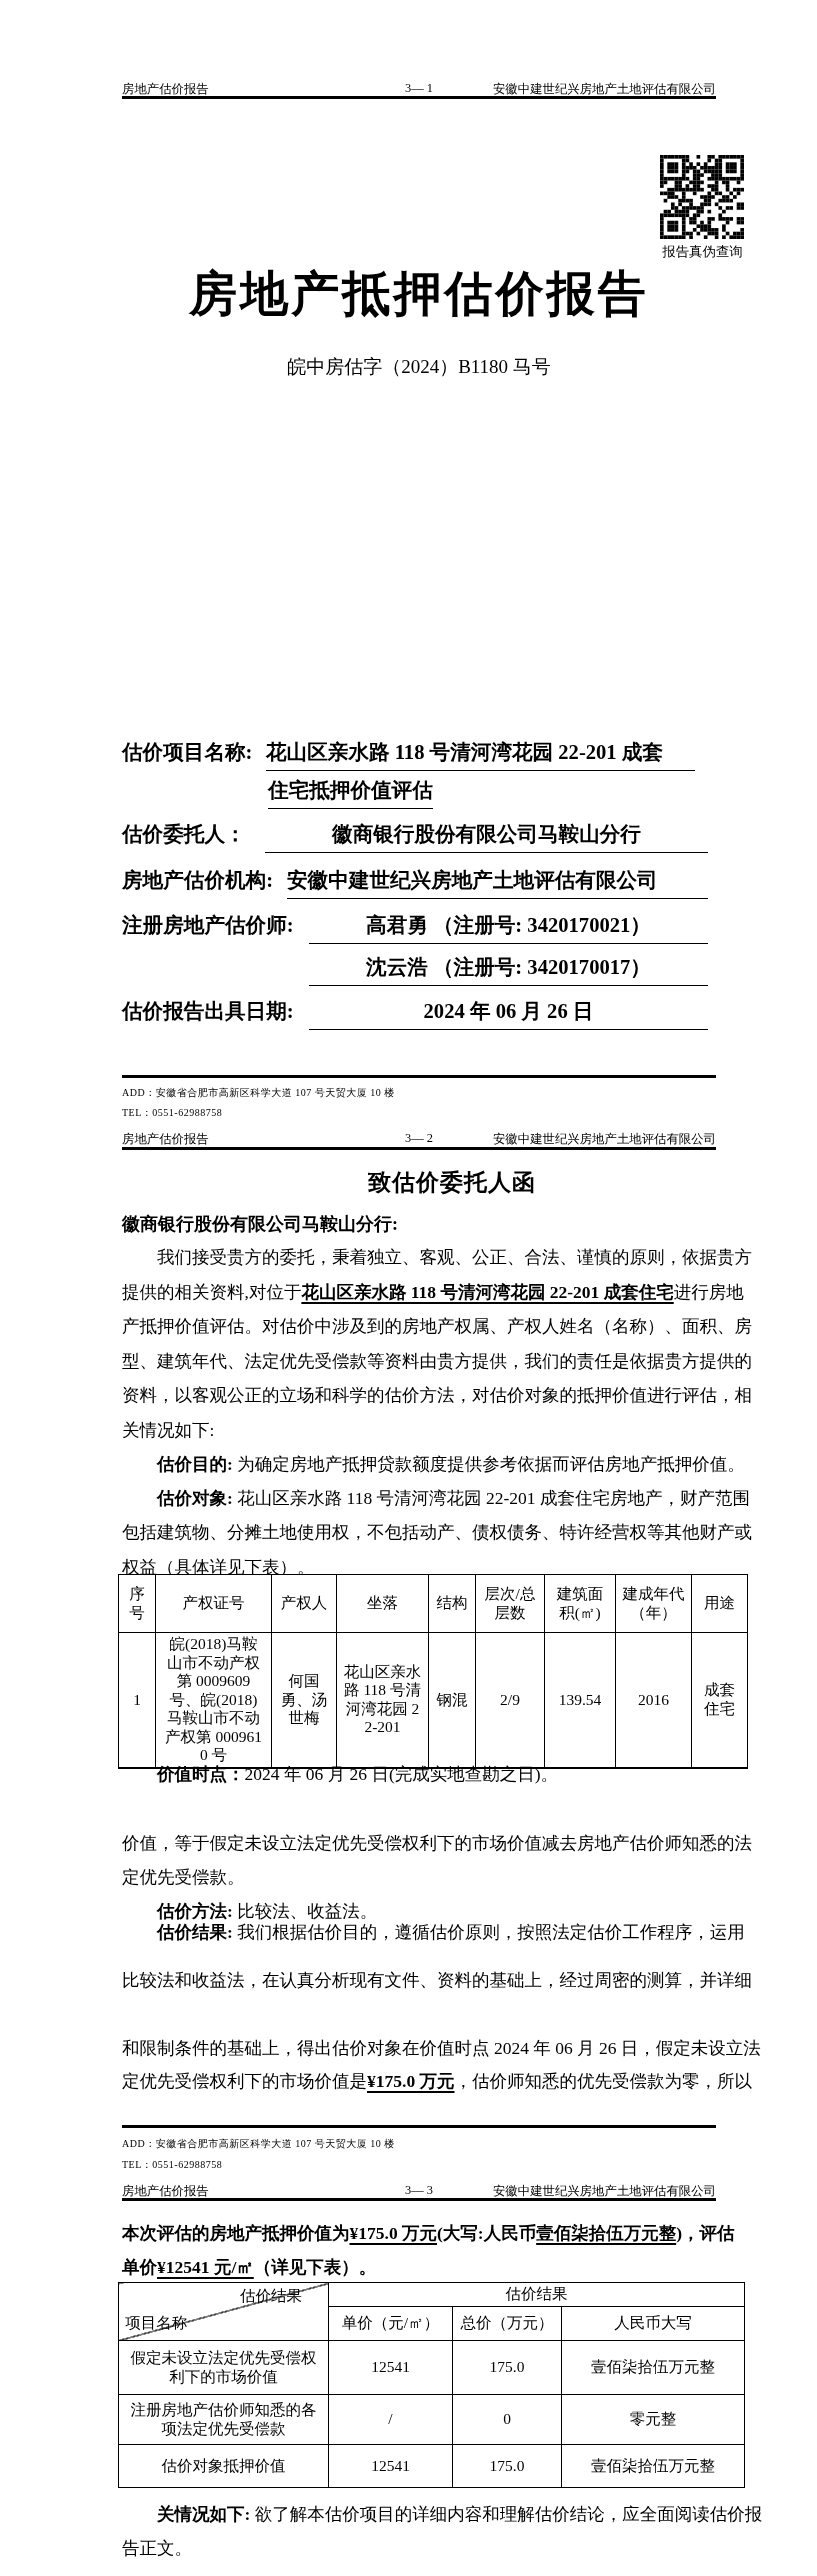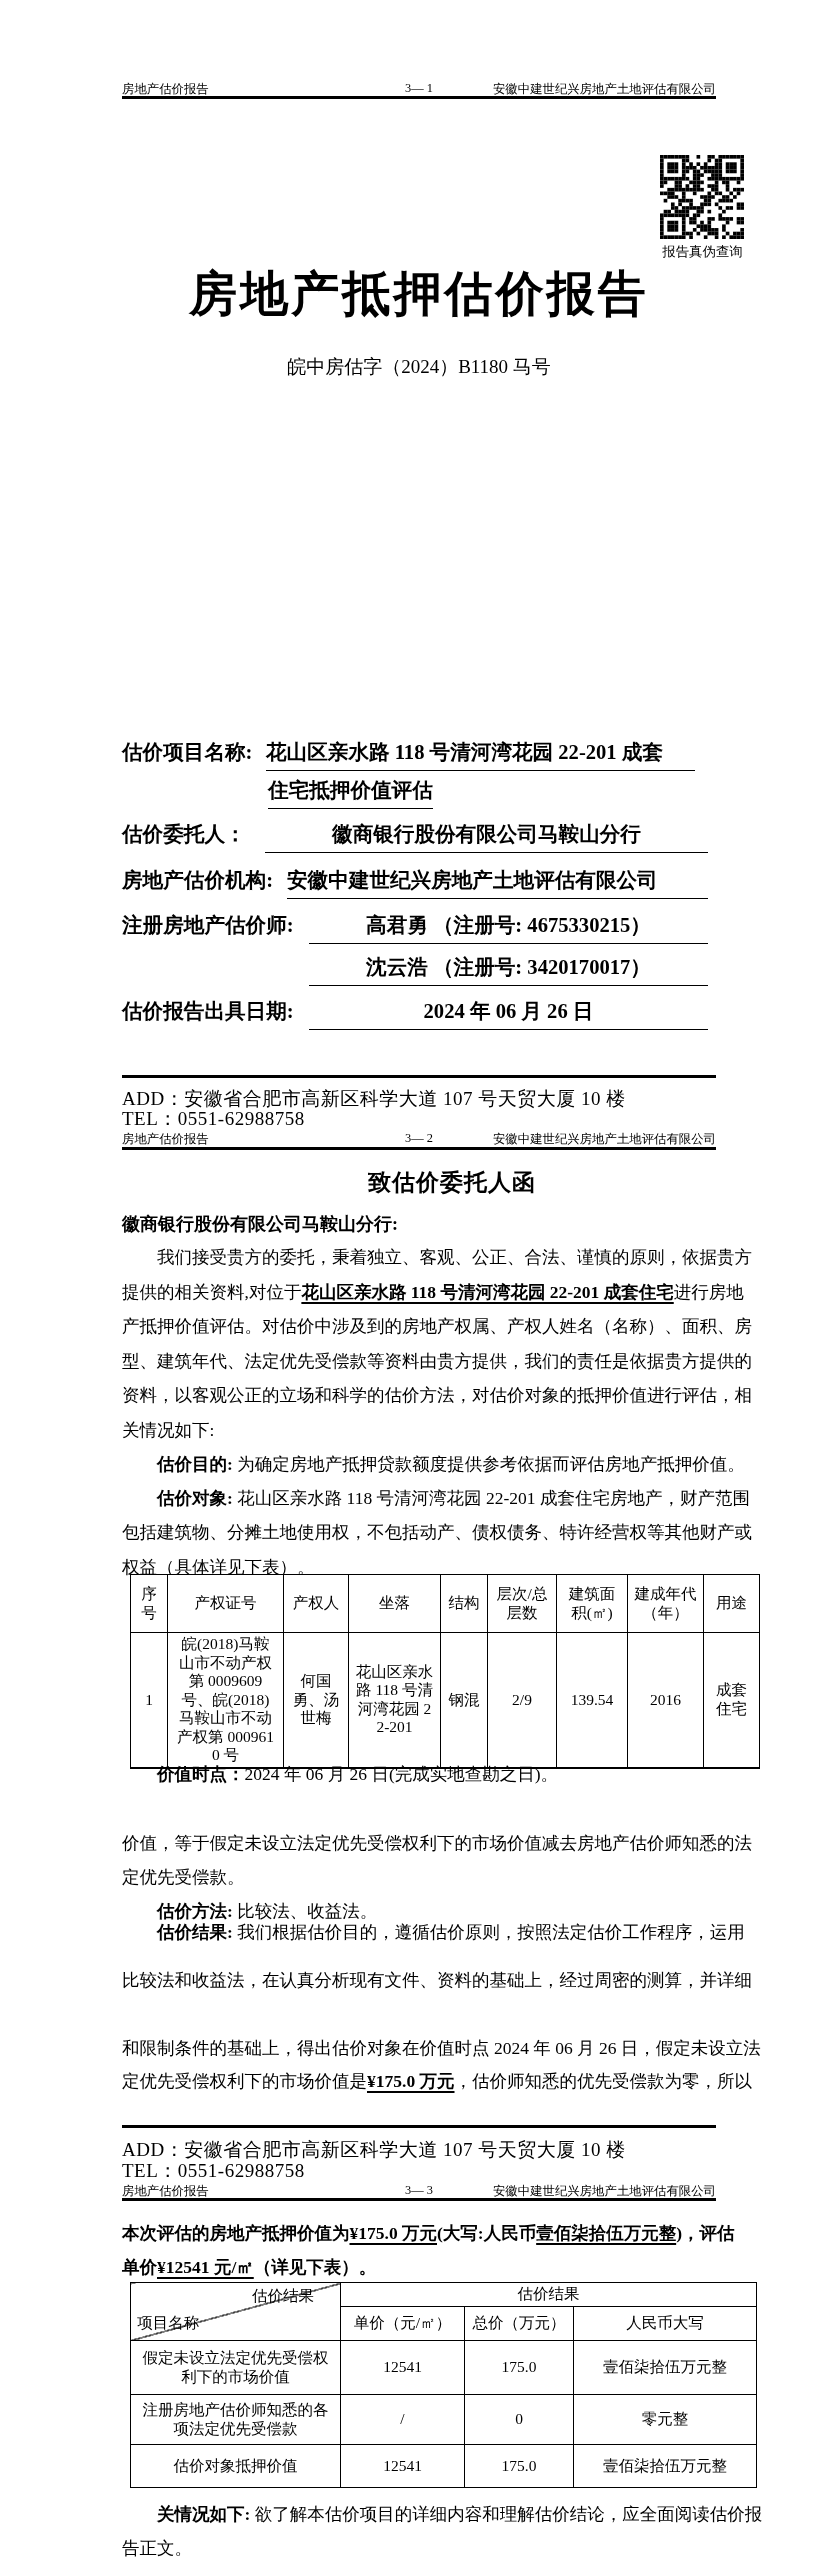--- a/index.html
+++ b/index.html
@@ -6,36 +6,36 @@
   .page{
     position:relative;width:818px;height:3300px;background:#ffffff;
     font-family:"Liberation Serif","DejaVu Serif",serif;color:#000;overflow:hidden;
   }
   .rule{position:absolute;left:122px;width:594px;background:#000;}
   
   .runhdr{position:absolute;left:122px;width:594px;display:grid;grid-template-columns:1fr auto 1fr;font-size:12.4px;}
   .runhdr .l{text-align:left;}
   .runhdr .c{text-align:center;}
   .runhdr .r{text-align:right;}
-  .ftrline{position:absolute;left:122px;font-size:19px;letter-spacing:0.5px;}
+  .ftrline{position:absolute;left:122px;font-size:10px;letter-spacing:0.5px;}
   
   .cover-title{position:absolute;left:122px;width:594px;text-align:center;font-size:48px;font-weight:bold;letter-spacing:3.1px;}
   .doc-no{position:absolute;left:122px;width:594px;text-align:center;font-size:19px;}
   .fld-label{position:absolute;left:122px;font-size:20.6px;font-weight:bold;}
   .fld-val{position:absolute;font-size:20.6px;font-weight:bold;border-bottom:1.5px solid #000;padding-bottom:4.1px;}
   
   .letter-title{position:absolute;font-size:23px;font-weight:bold;letter-spacing:1px;}
   .salut{position:absolute;left:122px;font-size:18px;font-weight:bold;}
   .bline{position:absolute;left:122px;font-size:17.5px;}
   .indent{padding-left:35px;}
   .blab{font-weight:bold;}
   .bu{font-weight:bold;text-decoration:underline;text-decoration-thickness:1.5px;text-underline-offset:3.6px;}
   .bold{font-weight:bold;}
   
-  table{border-collapse:collapse;table-layout:fixed;margin-left:12px;}
+  table{border-collapse:collapse;table-layout:fixed;}
   .tbl{position:absolute;background:#fff;}
   .tbl td,.tbl th{border:1px solid #000;font-weight:normal;text-align:center;vertical-align:middle;
       font-size:15.5px;line-height:18.5px;padding:2.1px 6.2px;word-break:break-all;overflow:hidden;}
   #prop-table{border-bottom:2.1px solid #000;}
   
   .corner{position:relative;padding:0 !important;
     background:linear-gradient(to bottom right,transparent calc(50% - 0.6px),#000 calc(50% - 0.6px),#000 calc(50% + 0.6px),transparent calc(50% + 0.6px));}
   .corner .ct{position:absolute;top:4.1px;right:26px;font-size:15.5px;}
   .corner .cb{position:absolute;bottom:7.2px;left:6.2px;font-size:15.5px;}
   
@@ -356,21 +356,21 @@
   <div class="fld-val" style="left:266px;top:738px;width:429px;text-align:left;">花山区亲水路 118 号清河湾花园 22-201 成套</div>
   <div class="fld-val" style="left:268px;top:776px;">住宅抵押价值评估</div>
 
   <div class="fld-label" style="top:820px;">估价委托人：</div>
   <div class="fld-val" style="left:265px;top:820px;width:443px;text-align:center;">徽商银行股份有限公司马鞍山分行</div>
 
   <div class="fld-label" style="top:866px;">房地产估价机构:</div>
   <div class="fld-val" style="left:287px;top:866px;width:421px;text-align:left;">安徽中建世纪兴房地产土地评估有限公司</div>
 
   <div class="fld-label" style="top:911px;">注册房地产估价师:</div>
-  <div class="fld-val" style="left:309px;top:911px;width:399px;text-align:center;">高君勇 （注册号: 4675330215）</div>
+  <div class="fld-val" style="left:309px;top:911px;width:399px;text-align:center;">高君勇 （注册号: 3420170021）</div>
   <div class="fld-val" style="left:309px;top:953px;width:399px;text-align:center;">沈云浩 （注册号: 3420170017）</div>
 
   <div class="fld-label" style="top:997px;">估价报告出具日期:</div>
   <div class="fld-val" style="left:309px;top:997px;width:399px;text-align:center;">2024 年 06 月 26 日</div>
 
   <div class="rule" style="top:1075px;height:2.6px;"></div>
   <div class="ftrline" style="top:1086px;">ADD：安徽省合肥市高新区科学大道 107 号天贸大厦 10 楼</div>
   <div class="ftrline" style="top:1106px;">TEL：0551-62988758</div>
 
   <div class="runhdr" style="top:1131px;">

